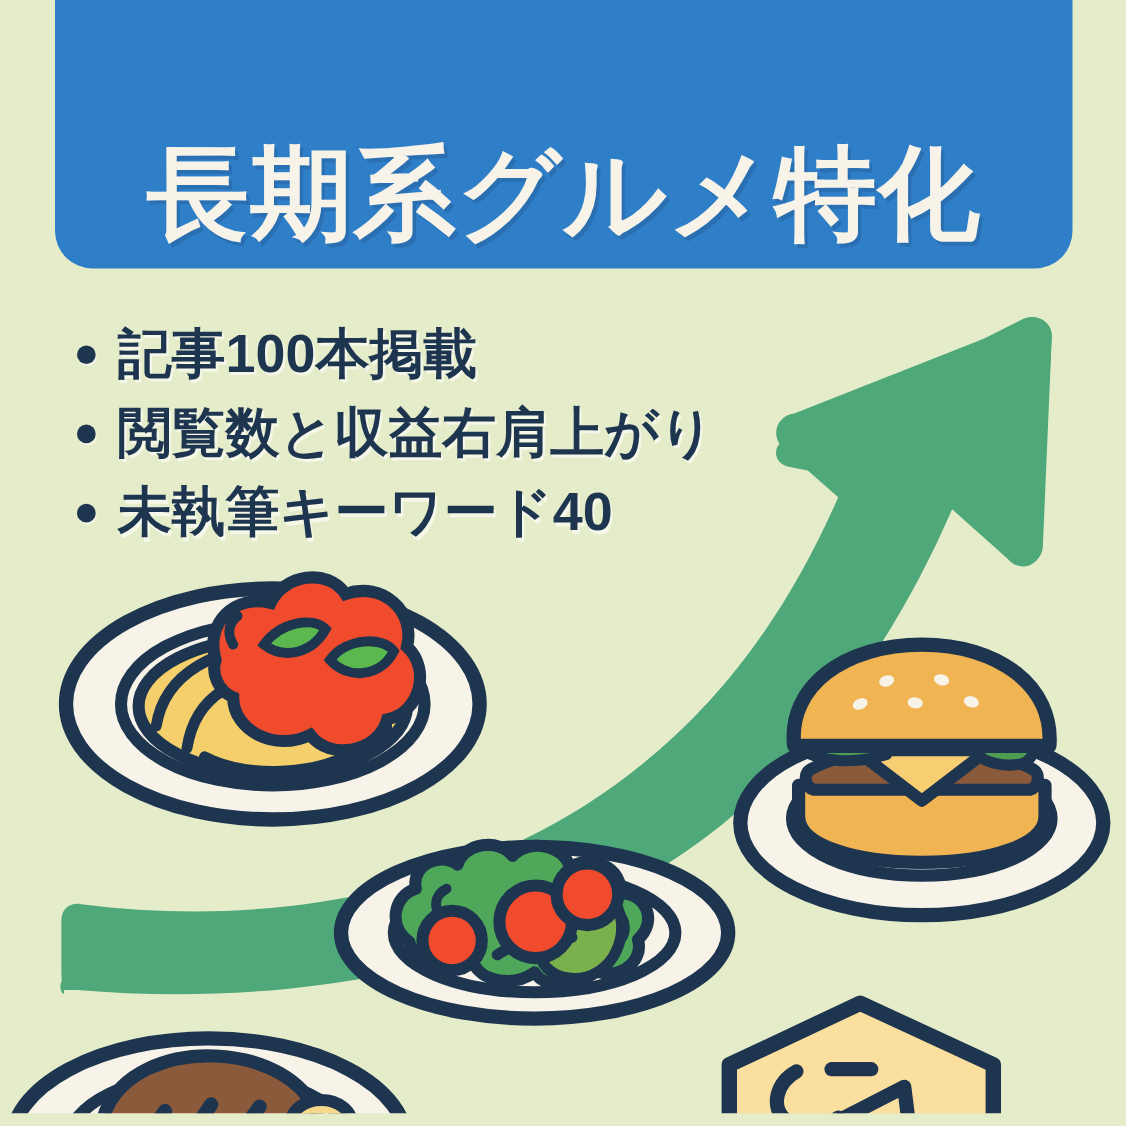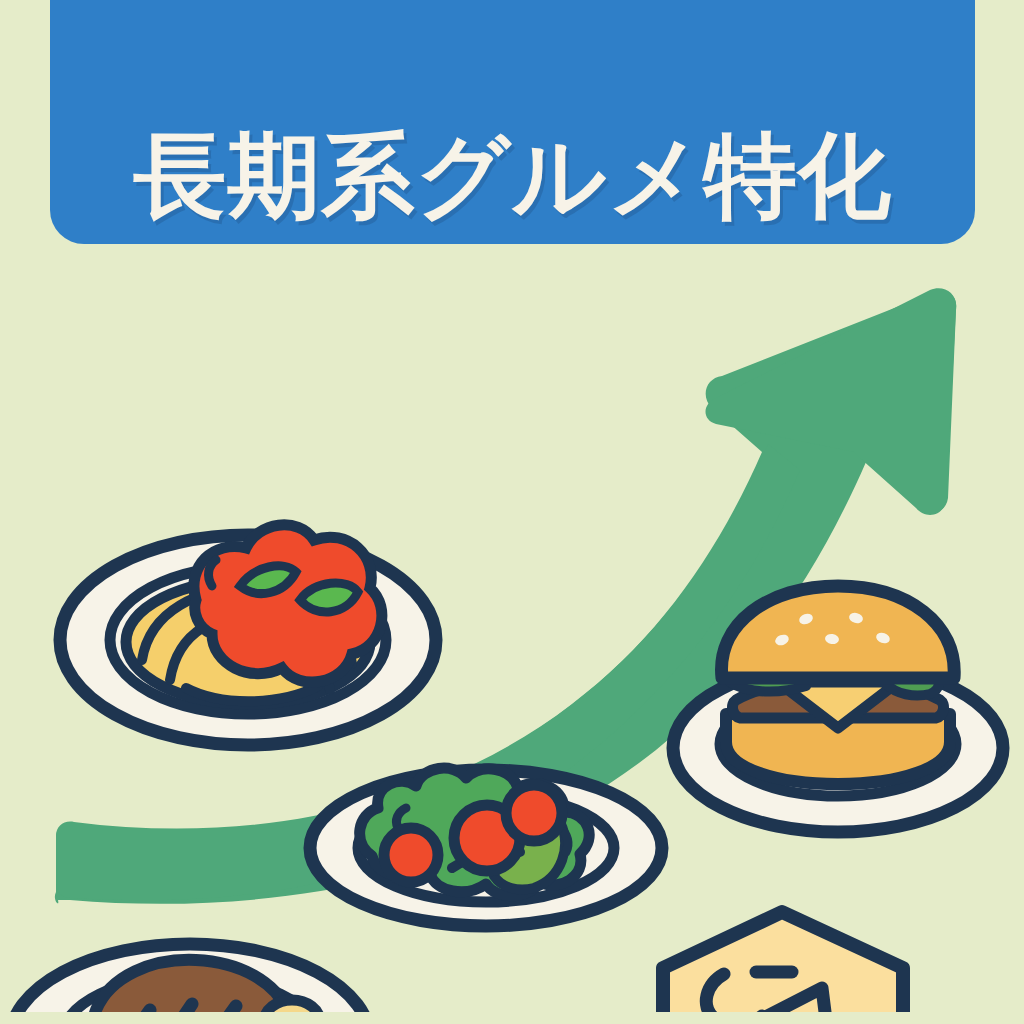--- a/index.html
+++ b/index.html
@@ -221,14 +221,28 @@
       <path d="M 740 1034 L 762 1016 L 762 1040" fill="#1e3550" stroke="#1e3550" stroke-width="13" stroke-linejoin="round"></path>
       <circle cx="800" cy="1038" r="8" fill="#1e3550"></circle>
     </g>
 
   </svg>
 
   <div id="banner">
     <div class="title-line">長期系グルメ特化</div>
   </div>
 
+  <div id="bullets">
+    <div class="bullet-row">
+      <span class="bullet-dot"></span>
+      <span class="bullet-text">記事100本掲載</span>
+    </div>
+    <div class="bullet-row">
+      <span class="bullet-dot"></span>
+      <span class="bullet-text">閲覧数と収益右肩上がり</span>
+    </div>
+    <div class="bullet-row">
+      <span class="bullet-dot"></span>
+      <span class="bullet-text">未執筆キーワード40</span>
+    </div>
+  </div>
 
 </div>
 
 </body></html>

